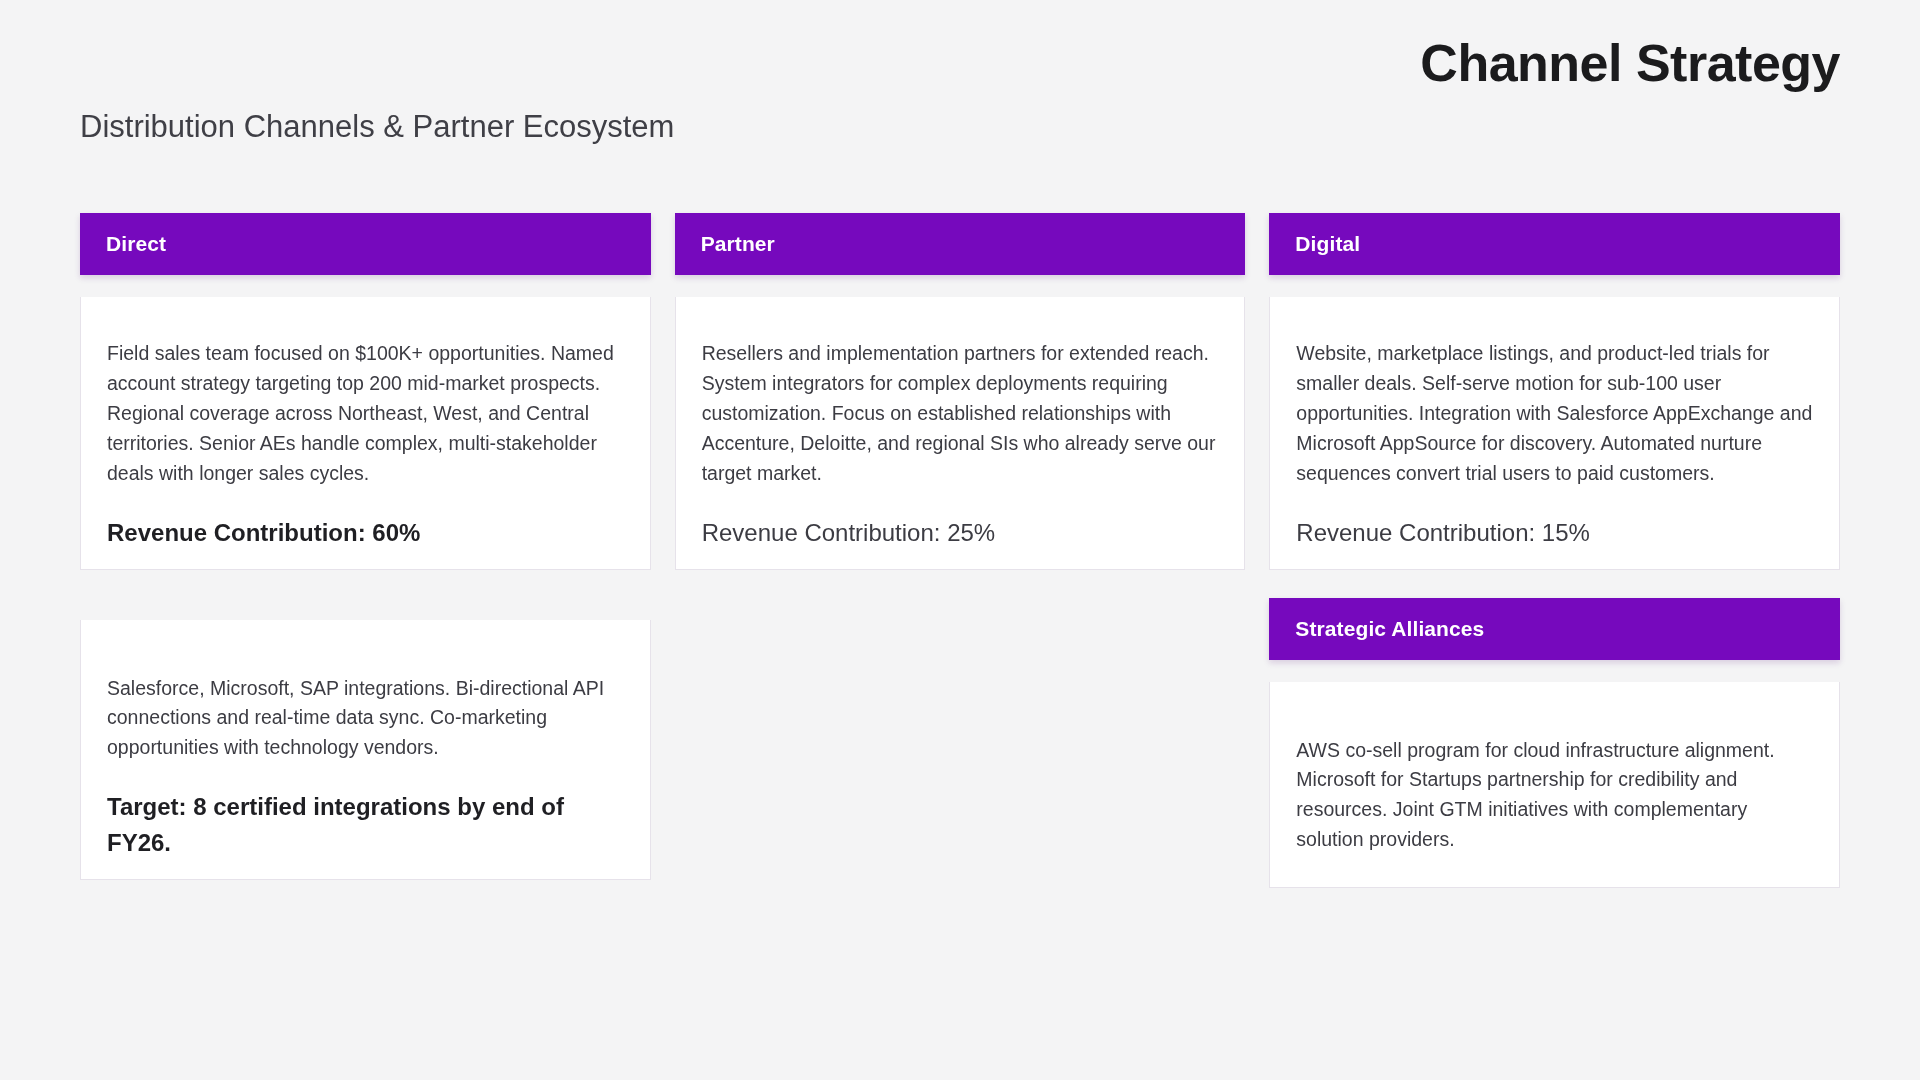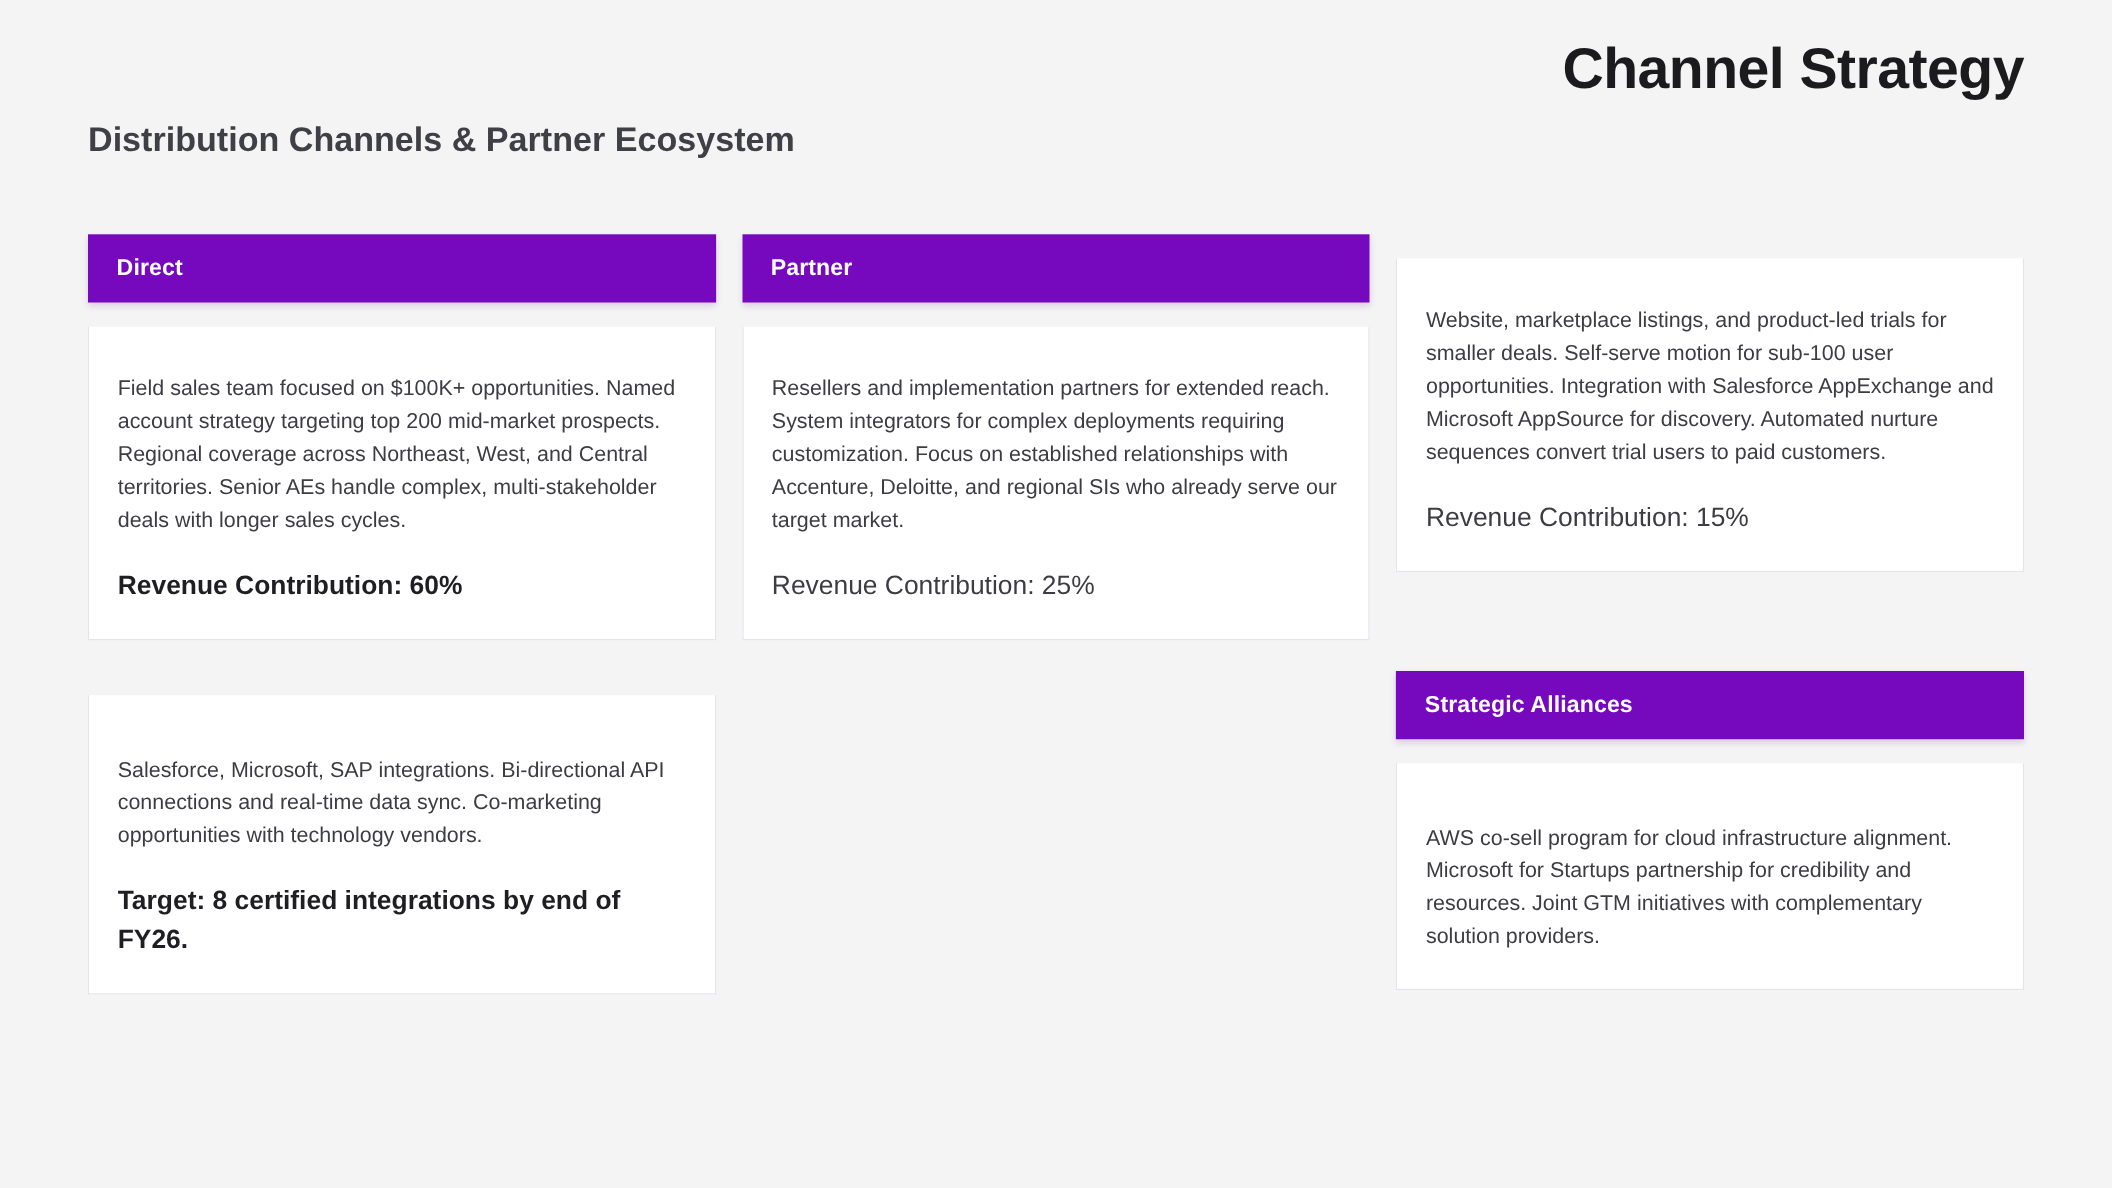--- a/index.html
+++ b/index.html
@@ -29,21 +29,21 @@
     font-size: 52px;
     font-weight: 700;
     letter-spacing: -0.5px;
     color: #1b1b1d;
     line-height: 1.12;
     margin: 0;
     text-align: right;
   }
   .page-subtitle {
     font-size: 31px;
-    font-weight: 700;
+    font-weight: 400;
     color: #3f3f46;
     line-height: 1.2;
     margin: 16px 0 0 0;
   }
 
   
   .card-grid {
     margin-top: 68px;
     display: grid;
     grid-template-columns: repeat(3, 1fr);
@@ -63,21 +63,21 @@
     padding: 19px 26px;
     box-sizing: border-box;
     box-shadow: 0 3px 6px rgba(80, 10, 120, 0.16);
   }
   .card-body {
     background: #ffffff;
     border: 1px solid #e6e2ea;
     border-top: none;
     margin-top: 22px;
     box-sizing: border-box;
-    padding: 42px 26px 30px 26px;
+    padding: 42px 26px 18px 26px;
     min-height: 196px;
   }
   .row-2 .card-body {
     min-height: 206px;
     padding-top: 54px;
   }
   .card-desc {
     font-size: 19.5px;
     line-height: 1.53;
     color: #3c3c43;
@@ -116,20 +116,21 @@
 
     <div class="card">
       <div class="card-header">Partner</div>
       <div class="card-body">
         <p class="card-desc">Resellers and implementation partners for extended reach. System integrators for complex deployments requiring customization. Focus on established relationships with Accenture, Deloitte, and regional SIs who already serve our target market.</p>
         <p class="card-metric">Revenue Contribution: 25%</p>
       </div>
     </div>
 
     <div class="card">
+      <div class="card-header">Digital</div>
       <div class="card-body">
         <p class="card-desc">Website, marketplace listings, and product-led trials for smaller deals. Self-serve motion for sub-100 user opportunities. Integration with Salesforce AppExchange and Microsoft AppSource for discovery. Automated nurture sequences convert trial users to paid customers.</p>
         <p class="card-metric">Revenue Contribution: 15%</p>
       </div>
     </div>
 
     <div class="card row-2">
       <div class="card-body">
         <p class="card-desc">Salesforce, Microsoft, SAP integrations. Bi-directional API connections and real-time data sync. Co-marketing opportunities with technology vendors.</p>
         <p class="card-metric bold">Target: 8 certified integrations by end of FY26.</p>

